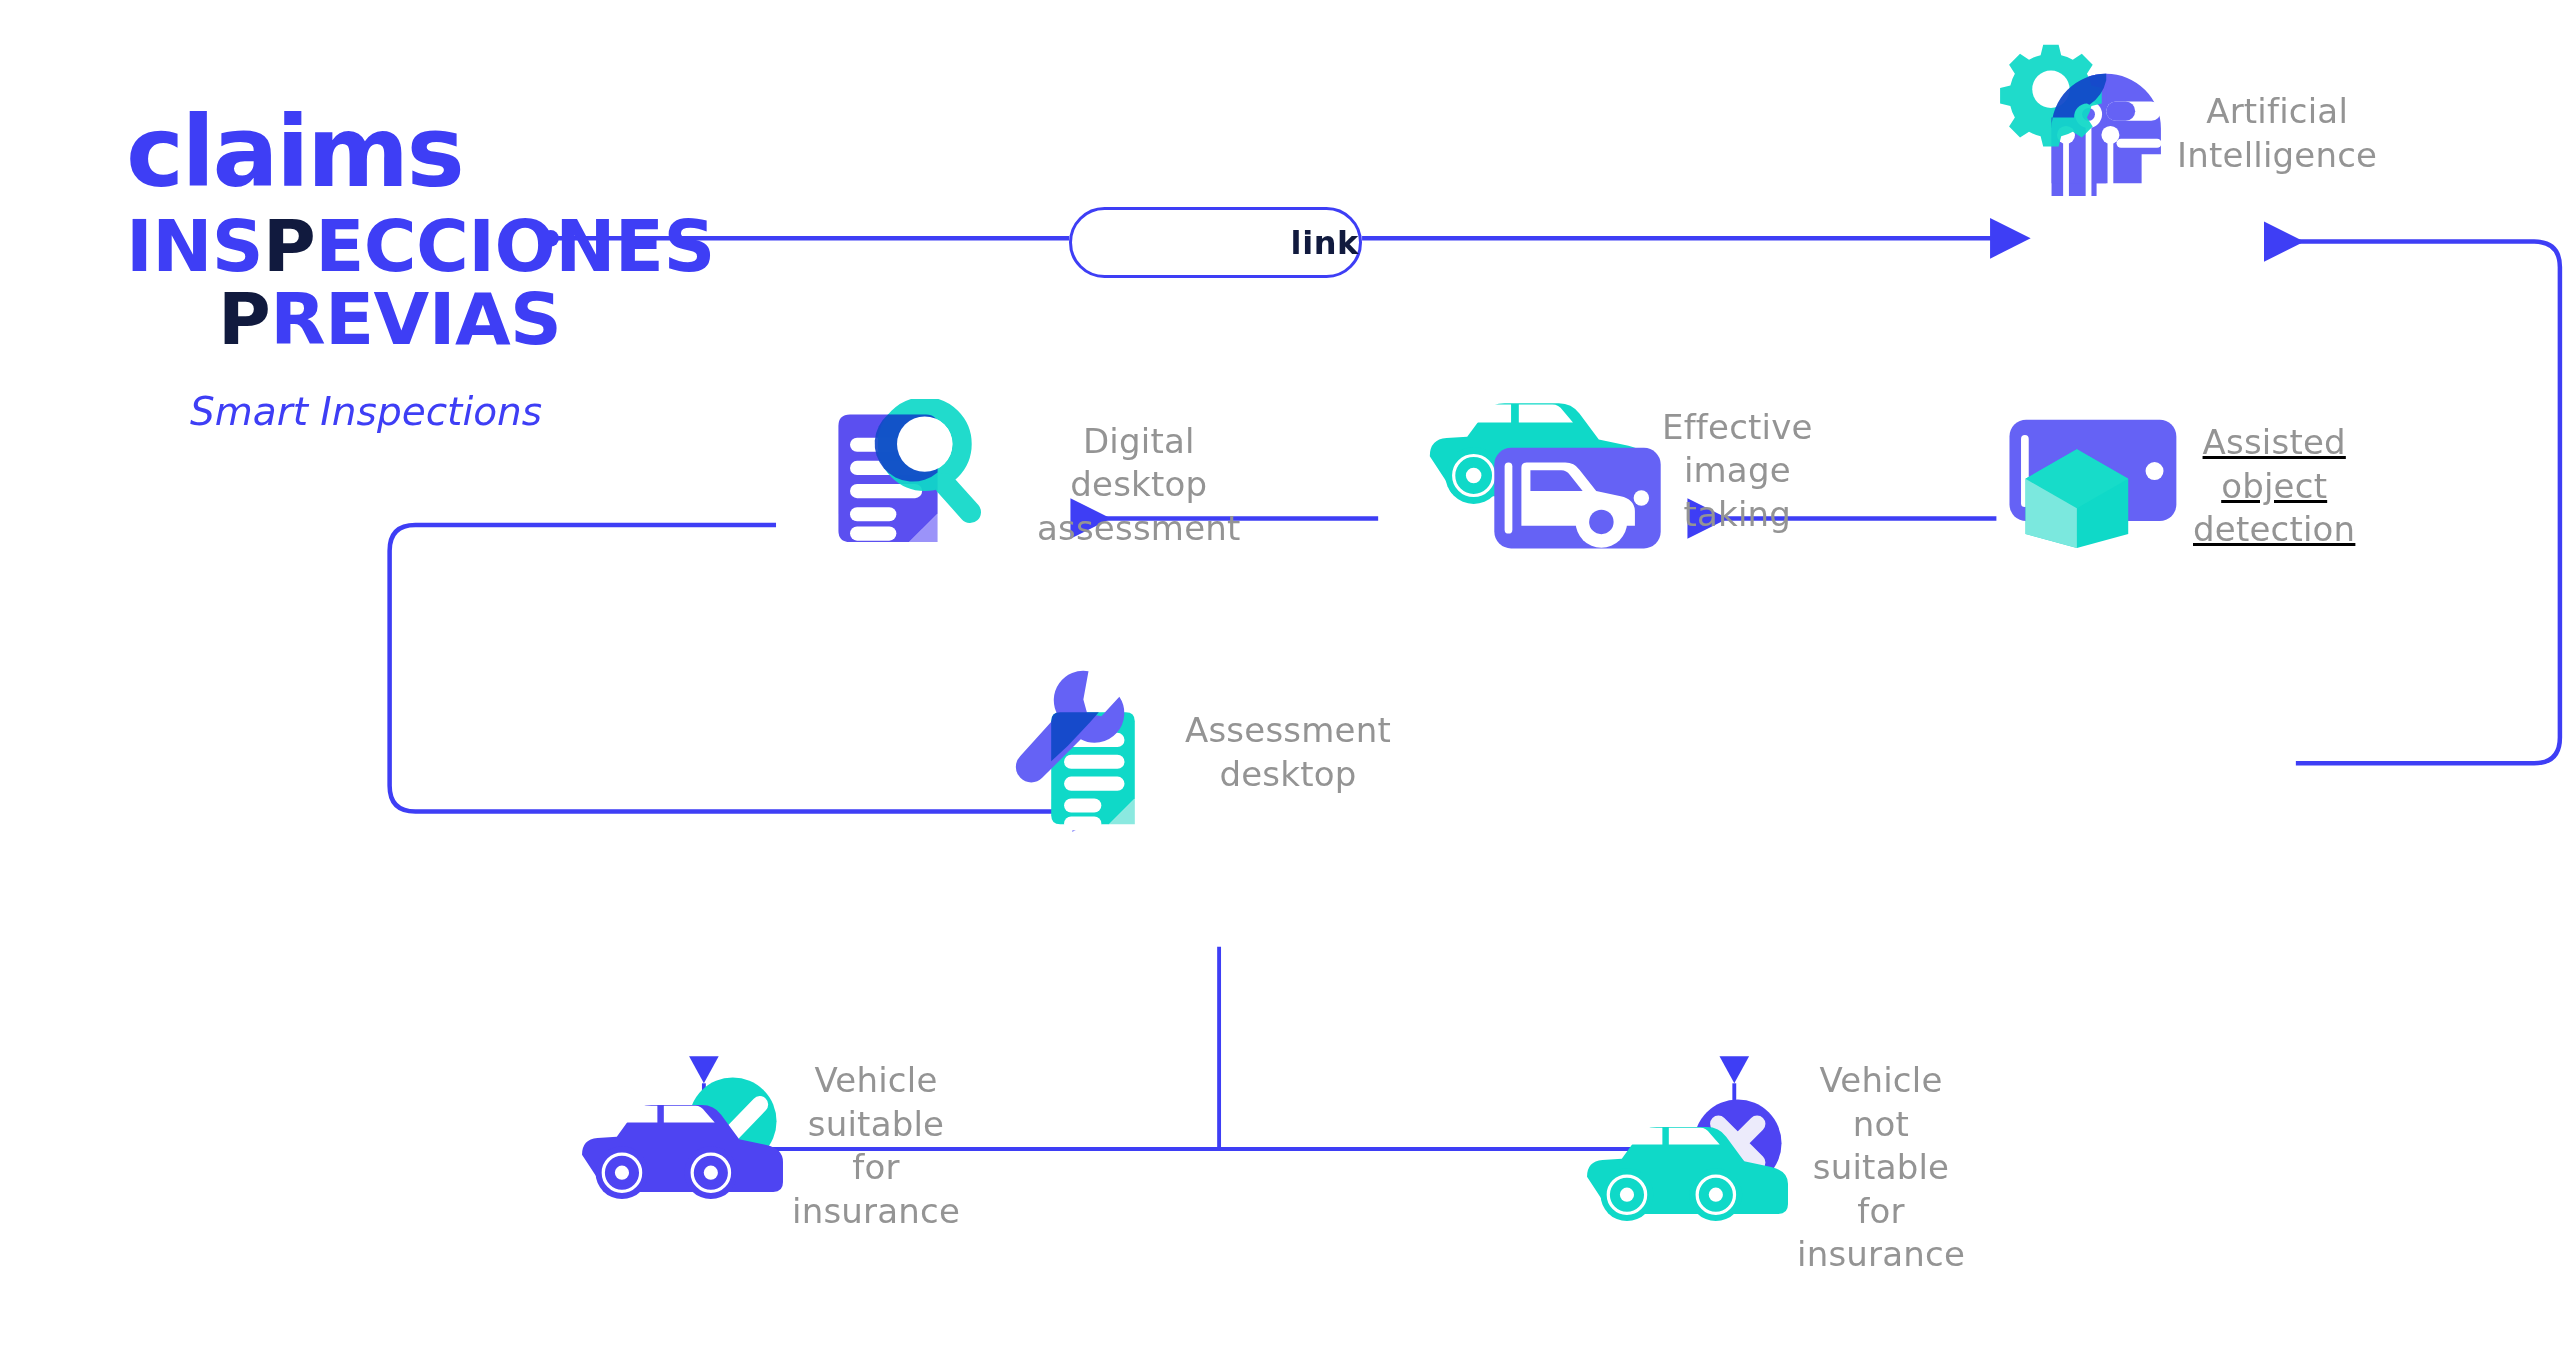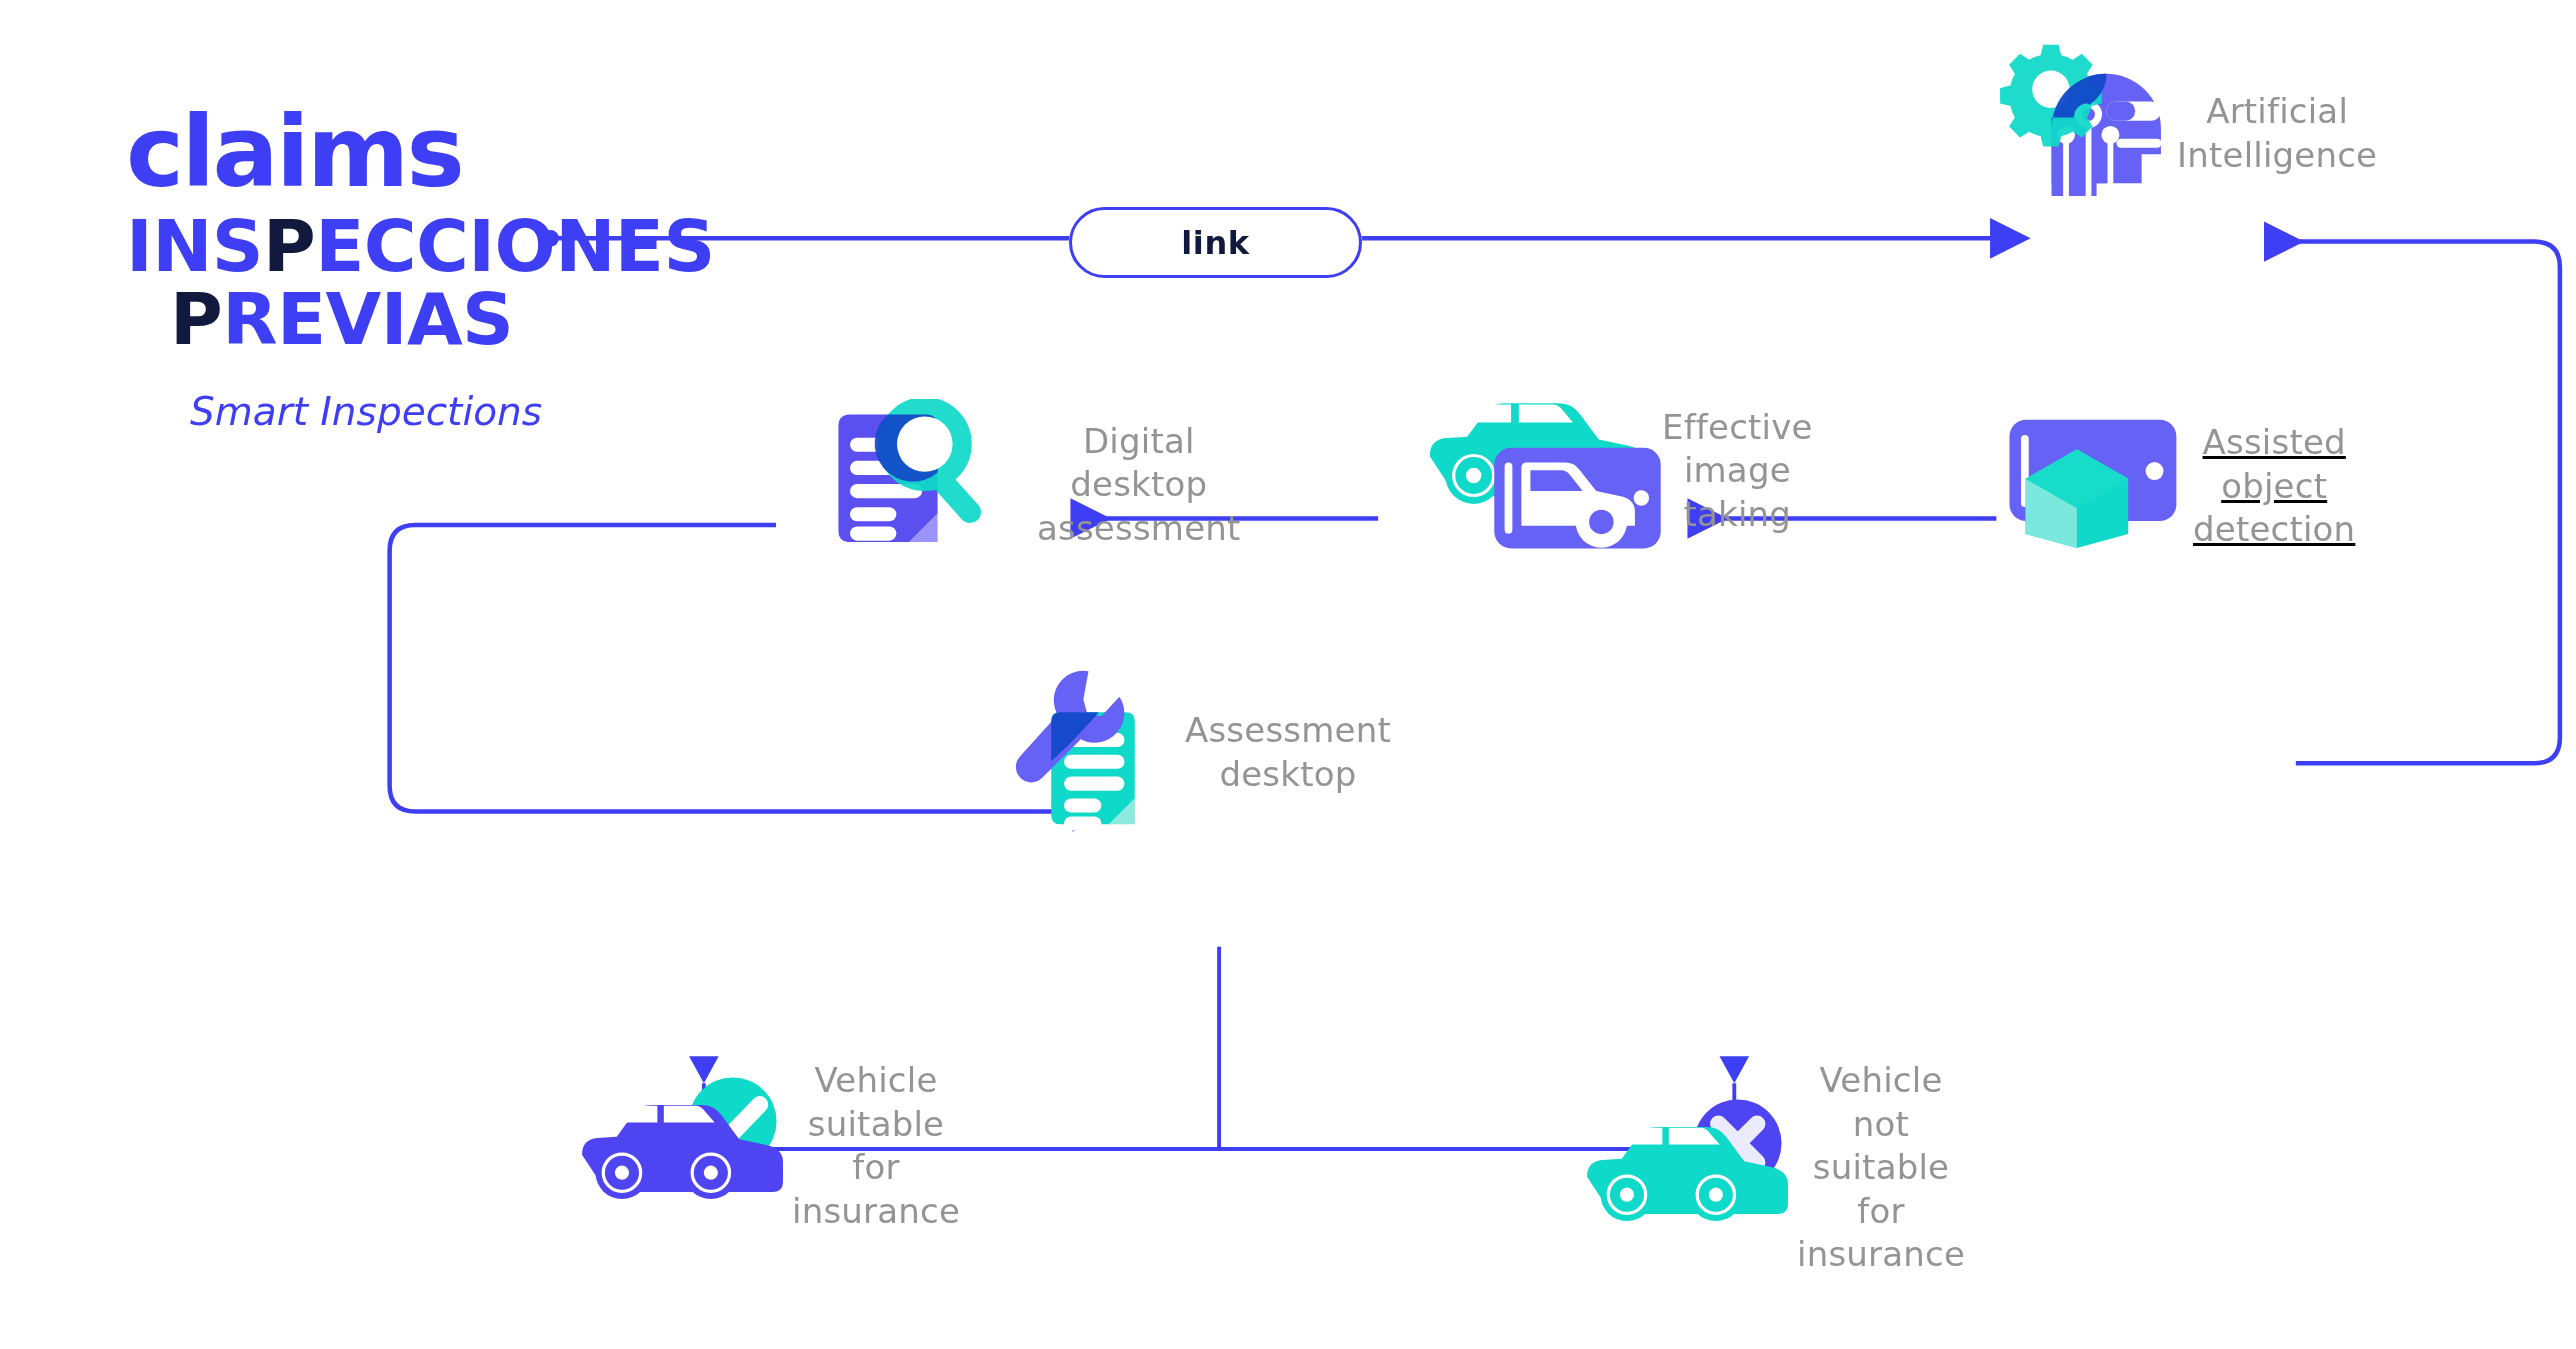--- a/index.html
+++ b/index.html
@@ -7,28 +7,28 @@
   #stage{position:relative;width:2576px;height:1350px;overflow:hidden;background:#fff;border-radius:10px;}
   #wires{position:absolute;left:0;top:0;width:2576px;height:1350px;}
 
   
   .logo{position:absolute;left:126px;top:103px;width:438px;}
   .logo-claims{font-size:98px;line-height:1;font-weight:700;color:#3E3EF5;letter-spacing:-2.6px;
                font-family:"DejaVu Sans",sans-serif;}
   .logo-l2{font-size:72px;line-height:1.02;font-weight:800;color:#3E3EF5;letter-spacing:-0.6px;
            margin-top:9px;font-family:"DejaVu Sans",sans-serif;white-space:nowrap;}
   .logo-l3{font-size:72px;line-height:1.02;font-weight:800;color:#3E3EF5;letter-spacing:-0.6px;
-           margin-left:44px;font-family:"DejaVu Sans",sans-serif;white-space:nowrap;}
+           margin-left:92px;font-family:"DejaVu Sans",sans-serif;white-space:nowrap;}
   .logo-p{color:#111A3E;}
   .logo-tag{font-size:39px;line-height:1;color:#3E3EF5;font-style:italic;font-weight:500;
             margin-top:35px;margin-left:64px;font-family:"DejaVu Sans",sans-serif;}
 
   
   .pill{position:absolute;left:1069px;top:207px;width:293px;height:71px;border:3.9px solid #3E3EF5;
-        border-radius:37px;background:#fff;display:flex;align-items:center;justify-content:center;box-sizing:border-box;}
+        border-radius:37px;background:#fff;display:flex;align-items:center;justify-content:flex-end;box-sizing:border-box;}
   .pill span{font-size:32px;font-weight:800;color:#111A3E;letter-spacing:0.6px;font-family:"DejaVu Sans",sans-serif;}
 
   
   .node{position:absolute;display:flex;flex-direction:row;align-items:center;}
   .node .art{position:relative;}
   .node .cap{margin-top:9px;text-align:center;color:#949494;font-size:34px;line-height:1.28;
              font-weight:400;font-family:"DejaVu Sans",sans-serif;white-space:pre-line;letter-spacing:0.2px;}
 
   .n-ai{left:1984px;top:32px;width:322px;}
   .n-obj{left:1980px;top:412px;width:322px;text-decoration:underline;}

